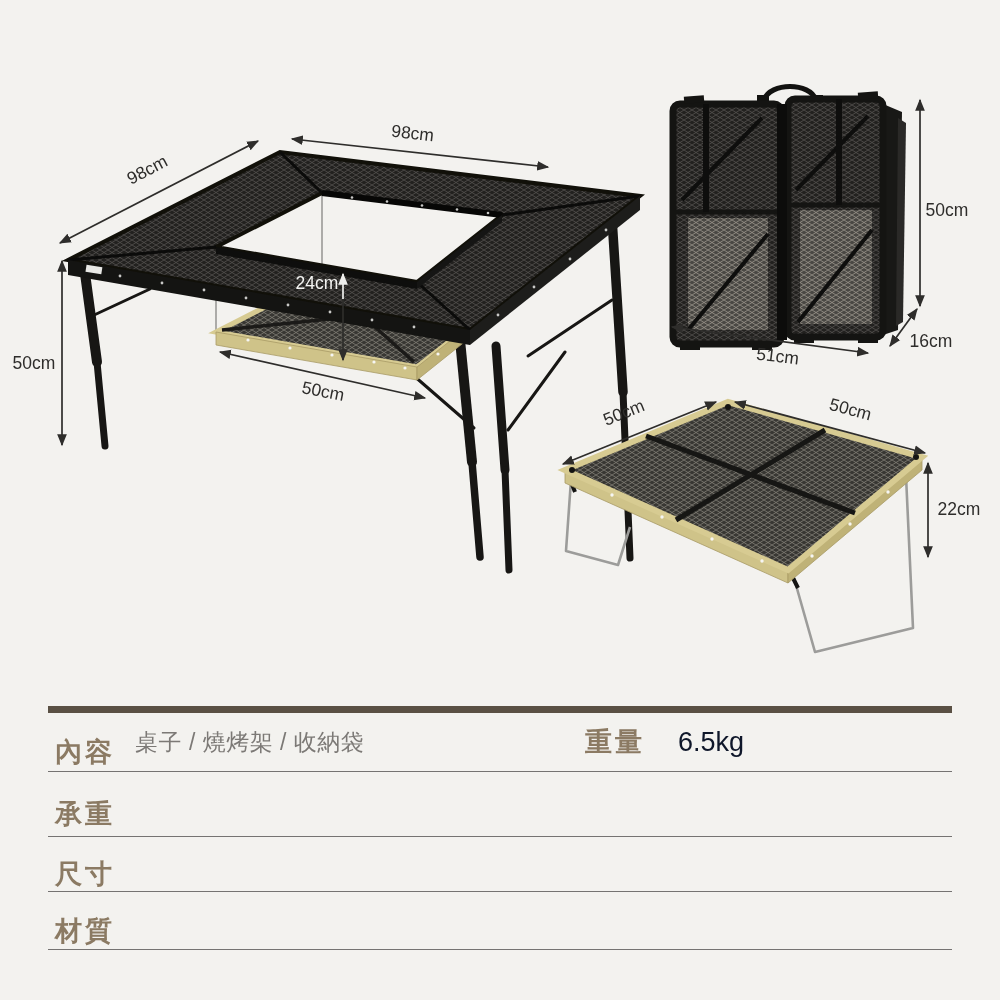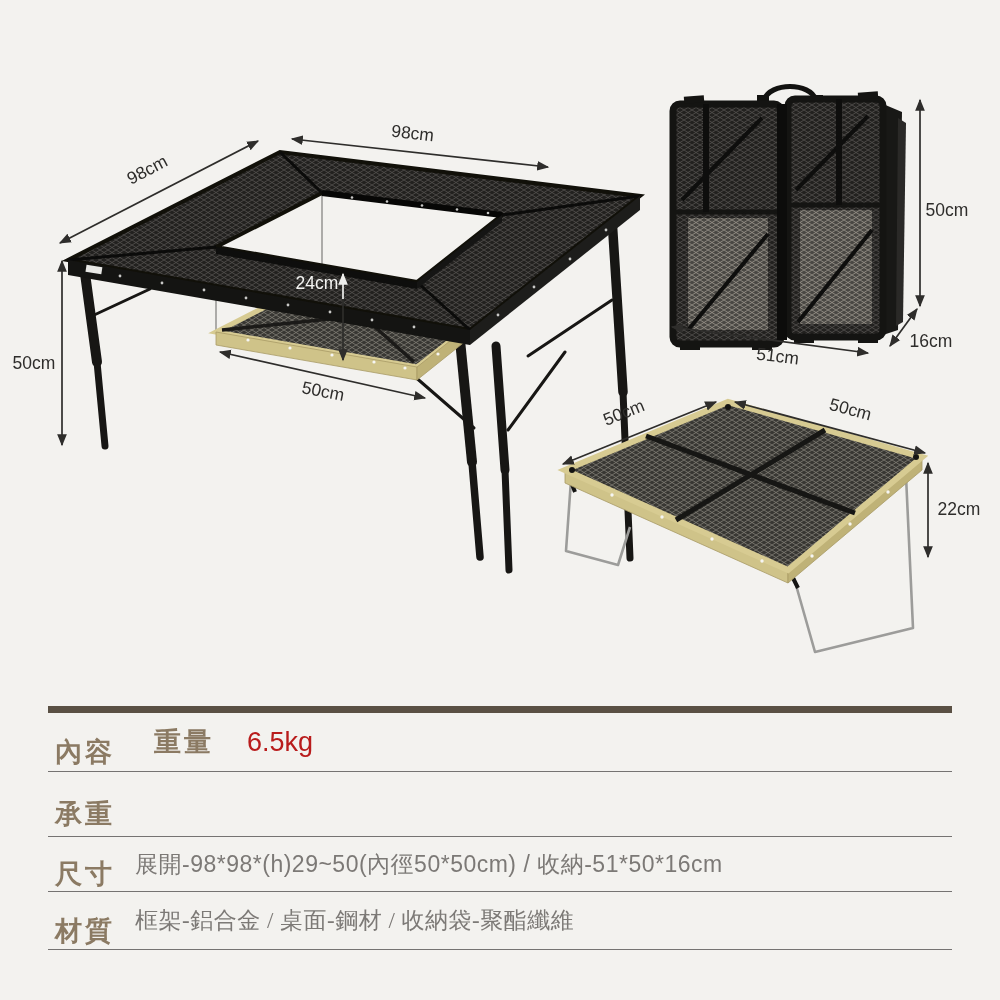--- a/index.html
+++ b/index.html
@@ -11,27 +11,27 @@
   #scene{position:absolute;left:0;top:0;}
   .dim-label{font-size:17.5px;font-weight:500;fill:#2e2d2b;}
   .dim-label-light{font-size:17.5px;font-weight:500;fill:#f4f4f2;}
 
   
   #spec{position:absolute;left:48px;top:706px;width:904px;}
   #spec .topbar{height:7px;background:#5a5044;}
   .spec-row{display:flex;align-items:center;border-bottom:1px solid #757372;padding-left:7px;box-sizing:border-box;}
   .spec-row.r1{height:59px;}
   .spec-row.r2{height:65px;}
-  .spec-row.r3{height:55px;}
+  .spec-row.r3{height:55px;gap:40px;}
   .spec-row.r4{height:58px;font-family:Liberation Serif, serif;}
   .spec-label{width:80px;flex:none;font-size:27px;font-weight:bold;color:#8b7a63;letter-spacing:3px;margin-top:20px;}
   .spec-content{font-size:23px;color:#7c7976;letter-spacing:0.5px;white-space:nowrap;}
   .r1 .spec-content{width:450px;flex:none;}
-  .spec-label2{width:93px;flex:none;font-size:27px;font-weight:bold;color:#8b7a63;letter-spacing:3px;margin-left:19px;}
-  .spec-value2{font-size:27px;color:#b91c1c;}
+  .spec-label2{width:93px;flex:none;font-size:27px;font-weight:bold;color:#8b7a63;letter-spacing:3px;}
+  .spec-value2{font-size:27px;color:#0f172a;}
 </style>
 </head>
 <body>
 
 <svg id="scene" width="1000" height="706" viewBox="0 0 1000 706">
   <defs>
     <pattern id="meshDark" width="8" height="5" patternUnits="userSpaceOnUse">
       <rect width="8" height="5" fill="#22211f"></rect>
       <path d="M0,2.5 L4,0 L8,2.5 L4,5 Z" fill="none" stroke="#545250" stroke-width="0.8"></path>
     </pattern>
@@ -221,30 +221,29 @@
     <text class="dim-label" x="849" y="415" text-anchor="middle" transform="rotate(15 849 415)">50cm</text>
     <text class="dim-label" x="959" y="515" text-anchor="middle">22cm</text>
   </g>
 </svg>
 
 <div id="spec">
   <div class="topbar"></div>
 
   <div class="spec-row r1">
     <div class="spec-label">內容</div>
+    <div class="spec-content">桌子 / 燒烤架 / 收納袋</div>
     <div class="spec-label2">重量</div>
     <div class="spec-value2">6.5kg</div>
   </div>
 
   <div class="spec-row r2">
     <div class="spec-label">承重</div>
   </div>
 
   <div class="spec-row r3">
     <div class="spec-label">尺寸</div>
-    <div class="spec-content">展開-98*98*(h)29~50(內徑50*50cm) / 收納-51*50*16cm</div>
   </div>
 
   <div class="spec-row r4">
     <div class="spec-label">材質</div>
-    <div class="spec-content">框架-鋁合金 / 桌面-鋼材 / 收納袋-聚酯纖維</div>
   </div>
 </div>
 
 </body></html>

